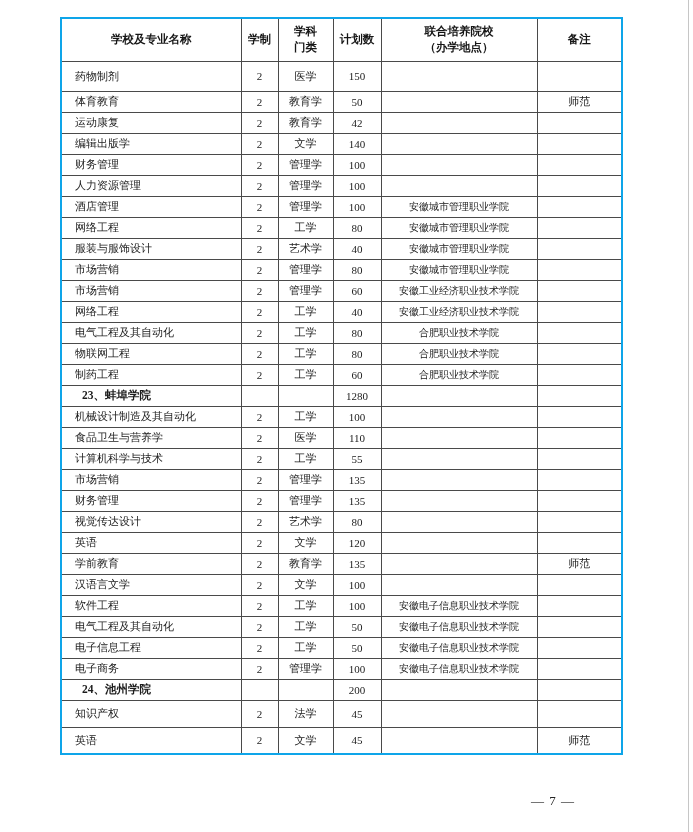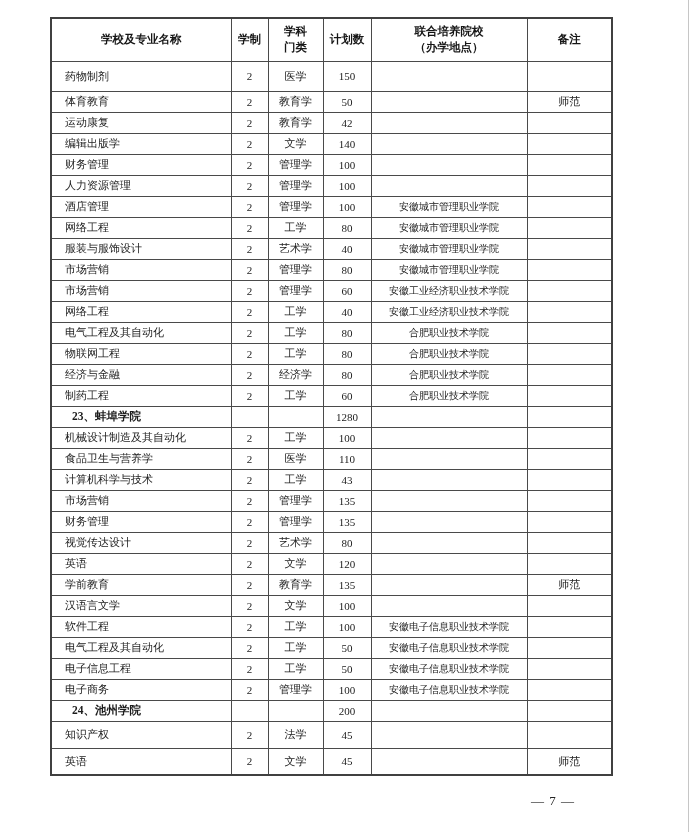--- a/index.html
+++ b/index.html
@@ -18,26 +18,26 @@
   .page-edge {
     position: absolute;
     left: 688px;
     top: 0;
     width: 1px;
     height: 832px;
     background: #c6c6c6;
   }
   table.plan {
     position: absolute;
-    left: 50px;
+    left: 60px;
     top: 17px;
     width: 561px;
     border-collapse: collapse;
     table-layout: fixed;
-    border: 2px solid #404040;
+    border: 2px solid #0ea5e9;
   }
   table.plan th, table.plan td {
     border: 1px solid #4a4a4a;
     padding: 0;
     text-align: center;
     vertical-align: middle;
     overflow: hidden;
     white-space: nowrap;
   }
   table.plan thead tr {
@@ -228,28 +228,20 @@
   </tr>
       <tr>
     <td class="name">物联网工程</td>
     <td class="duration">2</td>
     <td class="category">工学</td>
     <td class="plan">80</td>
     <td class="partner">合肥职业技术学院</td>
     <td class="remark"></td>
   </tr>
       <tr>
-    <td class="name">经济与金融</td>
-    <td class="duration">2</td>
-    <td class="category">经济学</td>
-    <td class="plan">80</td>
-    <td class="partner">合肥职业技术学院</td>
-    <td class="remark"></td>
-  </tr>
-      <tr>
     <td class="name">制药工程</td>
     <td class="duration">2</td>
     <td class="category">工学</td>
     <td class="plan">60</td>
     <td class="partner">合肥职业技术学院</td>
     <td class="remark"></td>
   </tr>
       <tr class="school-row">
     <td class="name">23、蚌埠学院</td>
     <td class="duration"></td>
@@ -271,21 +263,21 @@
     <td class="duration">2</td>
     <td class="category">医学</td>
     <td class="plan">110</td>
     <td class="partner"></td>
     <td class="remark"></td>
   </tr>
       <tr>
     <td class="name">计算机科学与技术</td>
     <td class="duration">2</td>
     <td class="category">工学</td>
-    <td class="plan">43</td>
+    <td class="plan">55</td>
     <td class="partner"></td>
     <td class="remark"></td>
   </tr>
       <tr>
     <td class="name">市场营销</td>
     <td class="duration">2</td>
     <td class="category">管理学</td>
     <td class="plan">135</td>
     <td class="partner"></td>
     <td class="remark"></td>

